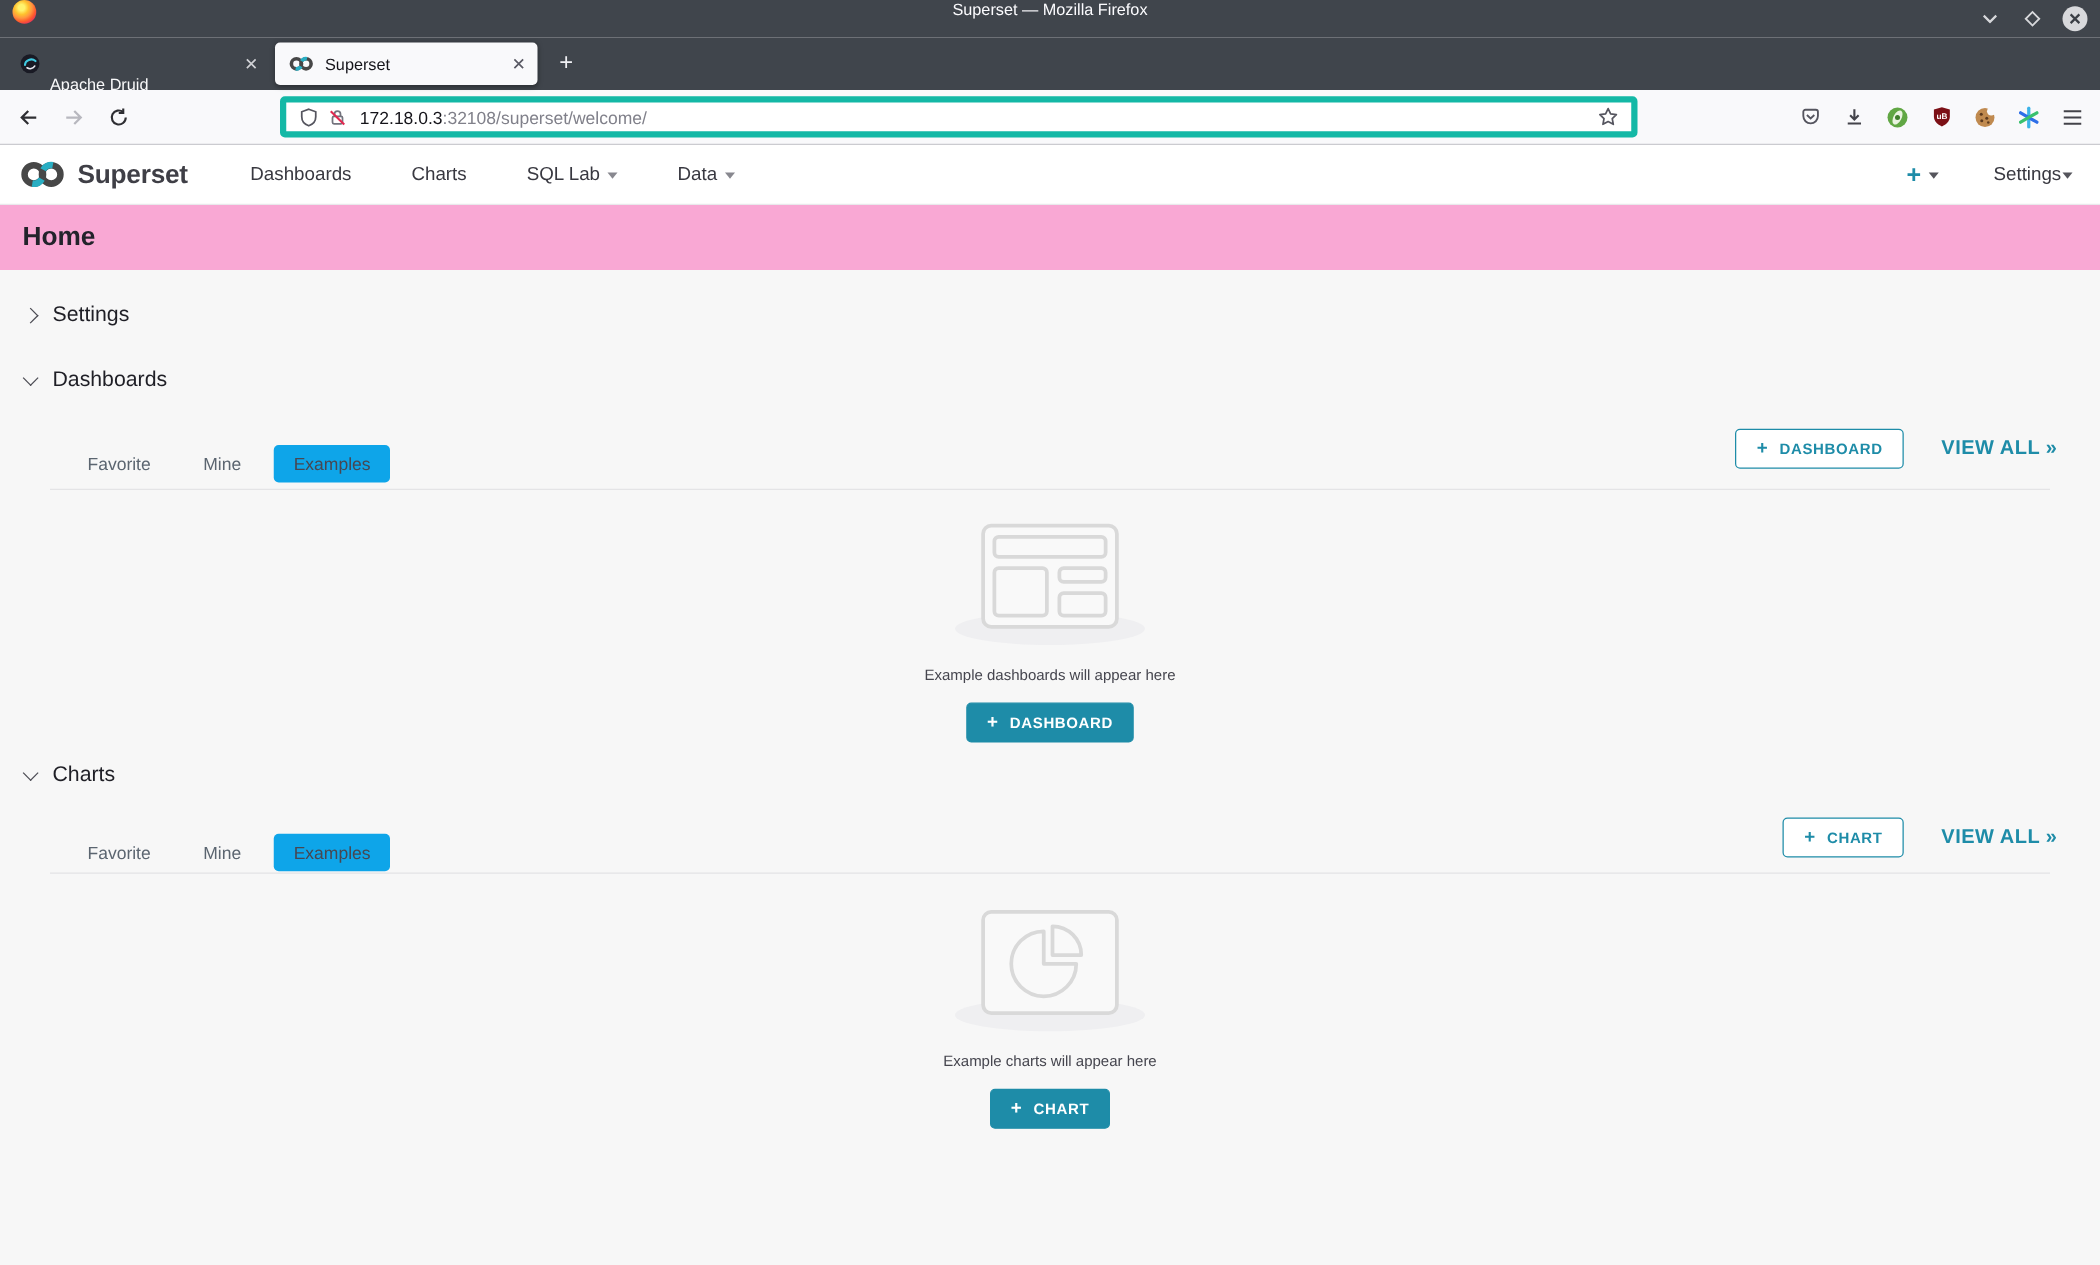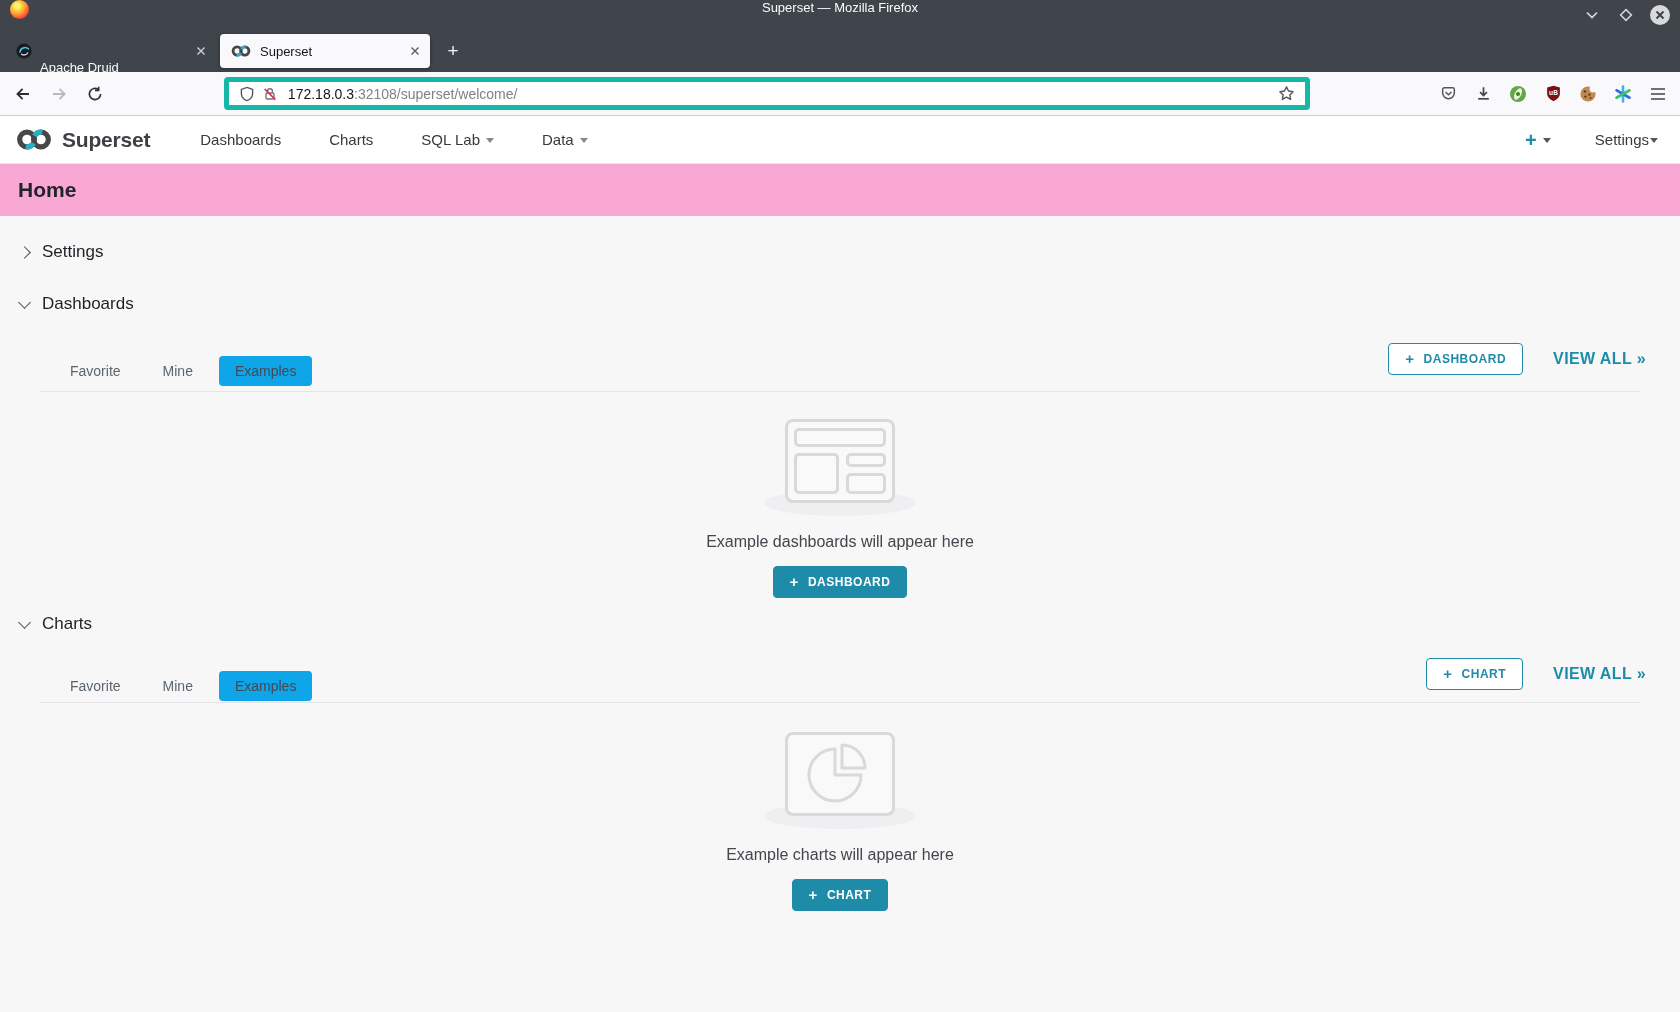--- a/index.html
+++ b/index.html
@@ -84,21 +84,21 @@
   .empty{display:flex;flex-direction:column;align-items:center;}
   .art{position:relative;margin-top:27px;width:110px;height:84px;}
   .art .shadow{position:absolute;left:50%;bottom:-13px;transform:translateX(-50%);width:152px;height:26px;
     border-radius:50%;background:#efeff1;z-index:0;}
   .icon-card{position:relative;z-index:1;width:110px;height:84px;background:#f9f9f9;border:3px solid var(--stroke);border-radius:8px;}
   .icon-card .ib{position:absolute;border:3px solid var(--stroke);border-radius:5px;background:transparent;}
   .ib.top{left:6px;top:6px;width:92px;height:19px;}
   .ib.left{left:6px;top:31px;width:45px;height:41px;}
   .ib.r1{left:58px;top:31px;width:40px;height:14px;}
   .ib.r2{left:58px;top:51px;width:40px;height:21px;}
-  .empty-text{margin-top:30px;font-size:16px;color:#45454e;}
+  .empty-text{margin-top:30px;font-size:12px;color:#45454e;}
   .empty .btn{margin-top:15px;}
   .empty-charts .art{margin-top:29px;}
 
   .m-t13{margin-top:13px;}
   .m-t11{margin:11px 20px 0 20px;}
 </style>
 </head>
 <body>
 
 <div class="titlebar">

